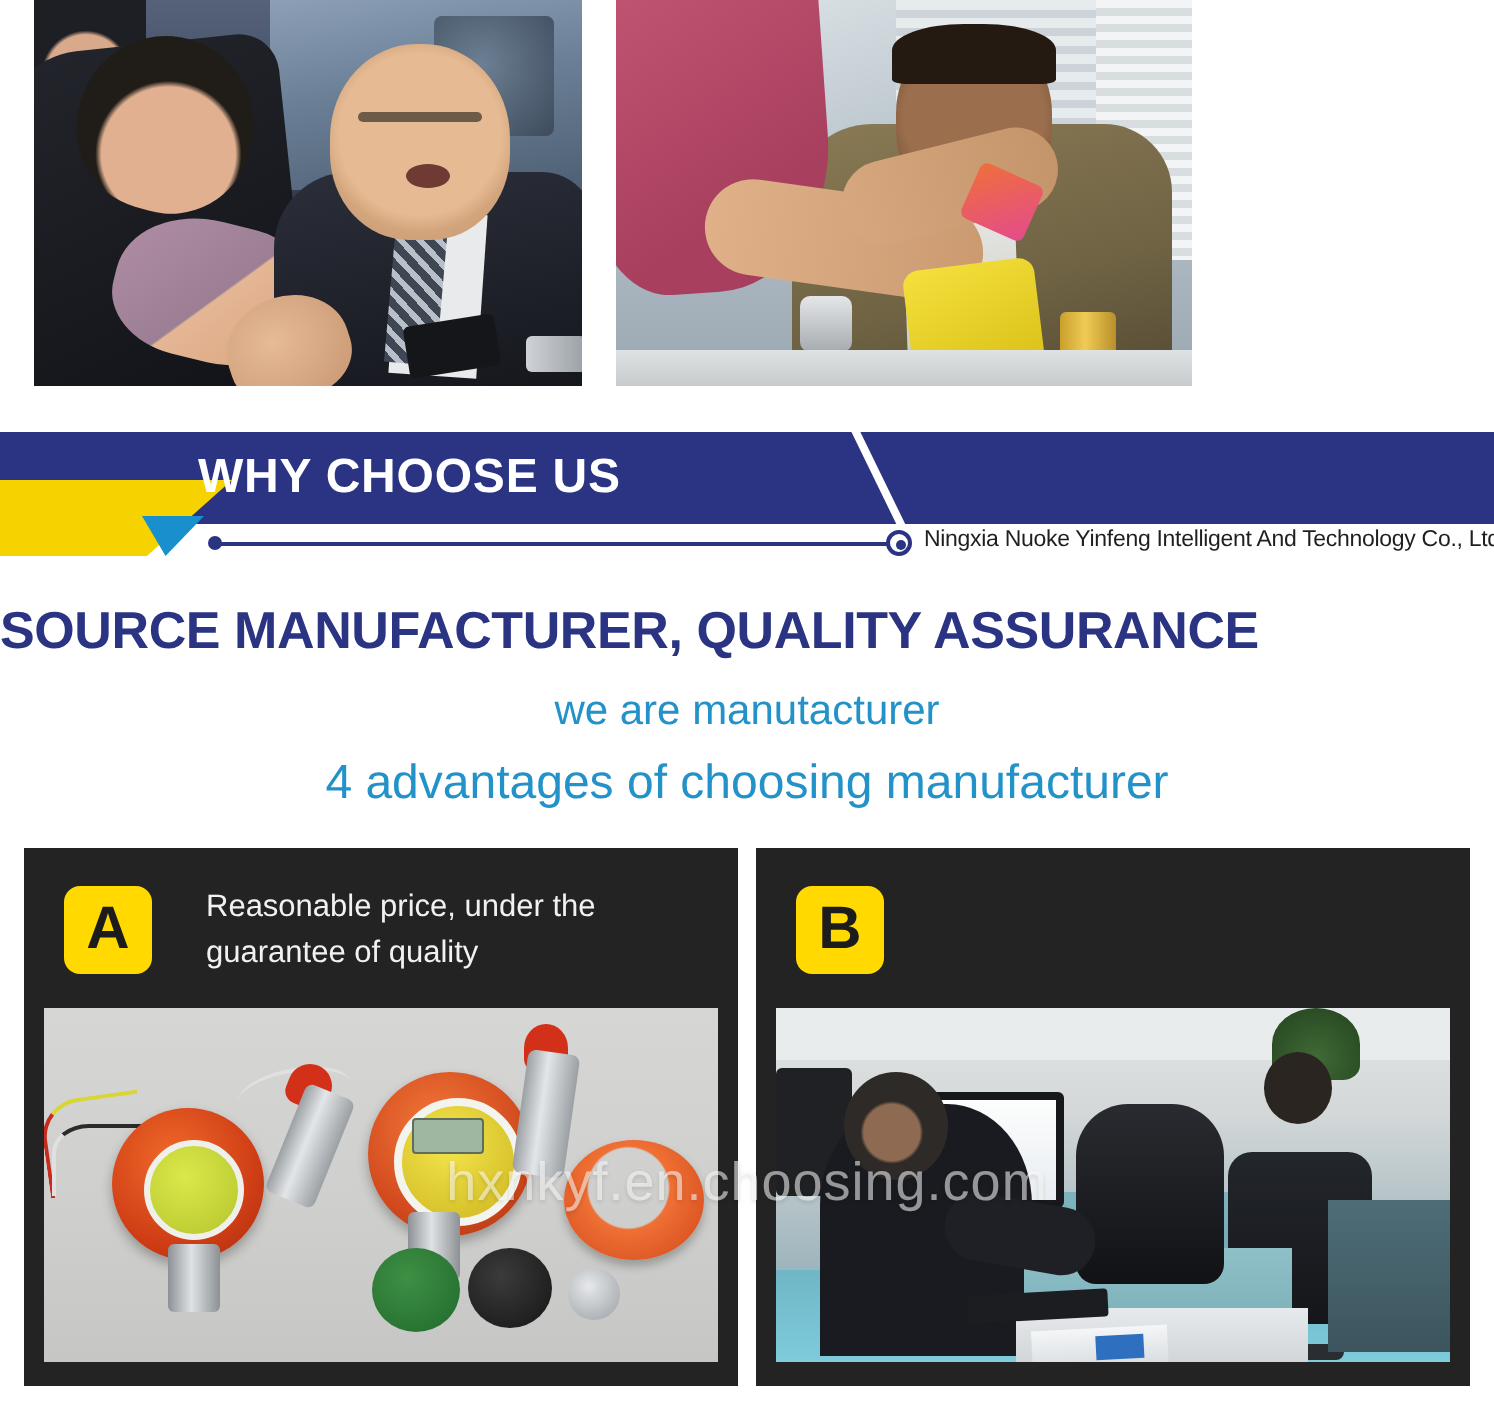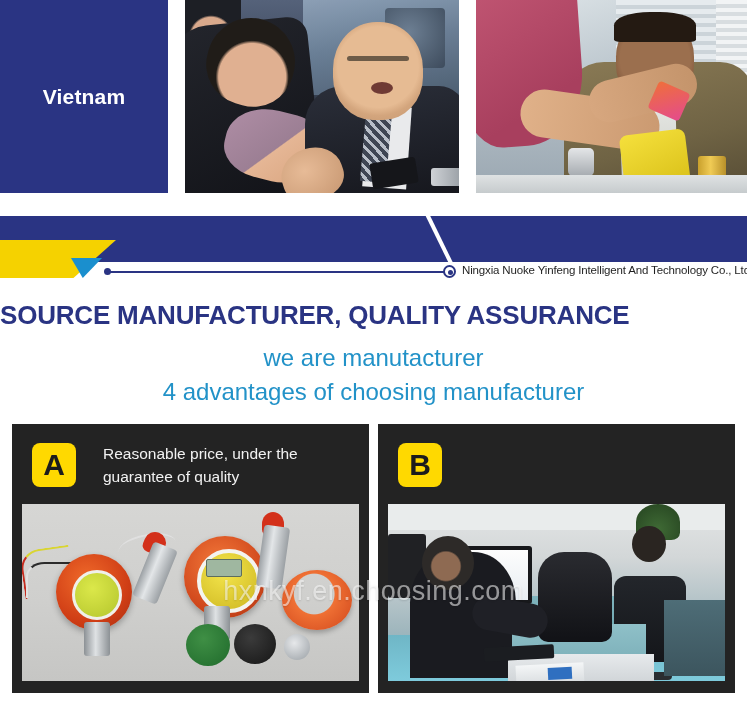--- a/index.html
+++ b/index.html
@@ -318,21 +318,21 @@
     font-size: 26px;
     font-weight: bold;
     letter-spacing: -0.2px;
   }
   .sub1 {
     position: absolute;
     left: 0; top: 344px;
     width: 747px;
     text-align: center;
     color: #2292c8;
-    font-size: 24px;
+    font-size: 21px;
   }
   .sub2 {
     position: absolute;
     left: 0; top: 378px;
     width: 747px;
     text-align: center;
     color: #2292c8;
     font-size: 24px;
   }
 
@@ -535,23 +535,20 @@
     pointer-events: none;
     text-shadow: 0 1px 2px rgba(0,0,0,0.12);
     z-index: 50;
   }
 </style>
 </head>
 <body>
 
 <div class="photo-strip">
 
-  <div class="vietnam-box">
-    <span class="vietnam-label">Vietnam</span>
-  </div>
 
   <div class="strip-gap"></div>
 
   <div class="photo photo-2">
     <div class="p2-bg"></div>
     <div class="p2-wallposter"></div>
     <div class="p2-poster2"></div>
     <div class="p2-woman"></div>
     <div class="p2-manL-body"></div>
     <div class="p2-manL-head"></div>
@@ -589,20 +586,21 @@
     <div class="p3-desk"></div>
   </div>
 
 </div>
 
 <div class="banner-wrap">
   <div class="banner-blue"></div>
   <div class="banner-slash"></div>
   <div class="banner-yellow"></div>
   <div class="banner-cyan"></div>
+  <div class="banner-title">WHY CHOOSE US</div>
   <div class="rule-dot"></div>
   <div class="banner-rule"></div>
   <div class="rule-target"></div>
   <div class="company-name">Ningxia Nuoke Yinfeng Intelligent And Technology Co., Ltd.</div>
 </div>
 
 <div class="headline">SOURCE MANUFACTURER, QUALITY ASSURANCE</div>
 <div class="sub1">we are manutacturer</div>
 <div class="sub2">4 advantages of choosing manufacturer</div>
 

